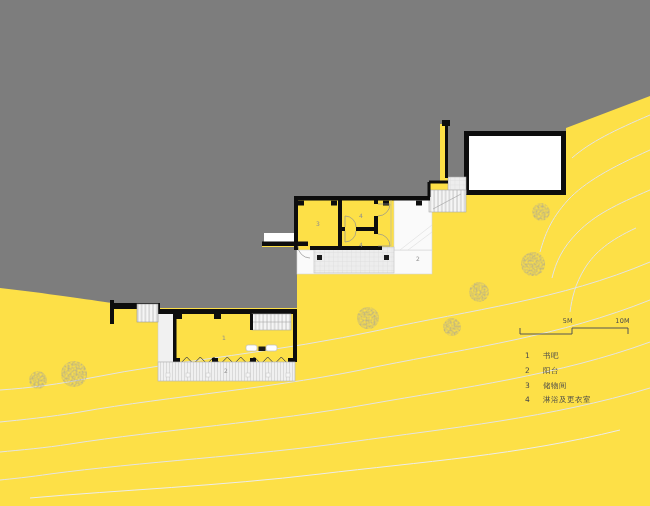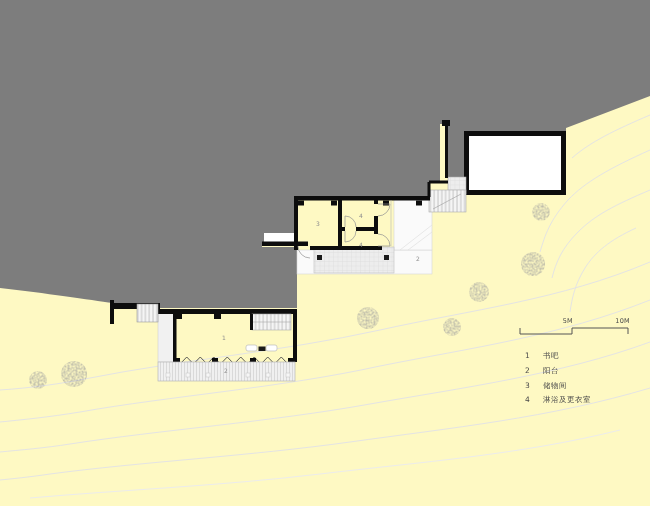--- a/index.html
+++ b/index.html
@@ -1,16 +1,16 @@
 <!DOCTYPE html>
 <html><head>
 <meta charset="utf-8">
 <style>
   html,body{margin:0;padding:0;background:#fff;}
-  #page{position:relative;width:650px;height:506px;background:#fef9c3;overflow:hidden;
+  #page{position:relative;width:650px;height:506px;background:#fde047;overflow:hidden;
         outline:1px solid #b9b9b9;font-family:"DejaVu Sans","Liberation Sans",sans-serif;}
   #plan-svg{position:absolute;left:0;top:0;}
   
   #legend{position:absolute;left:525px;top:349px;font-size:7.5px;color:#4a4a4a;}
   .legend-row{display:flex;line-height:14.8px;}
   .legend-num{width:18px;}
   .legend-label{letter-spacing:.5px;}
   text{font-family:"DejaVu Sans","Liberation Sans",sans-serif;}
   .room-label{font-size:6px;fill:#8f8f8f;}
   .scale-label{font-size:6.5px;fill:#4a4a4a;letter-spacing:.3px;}

